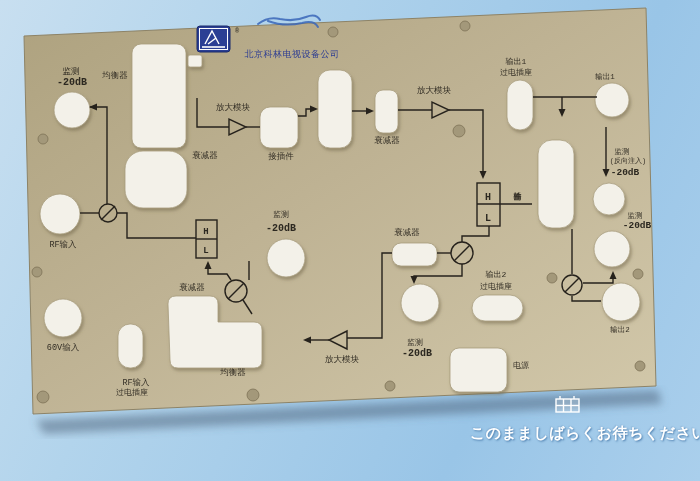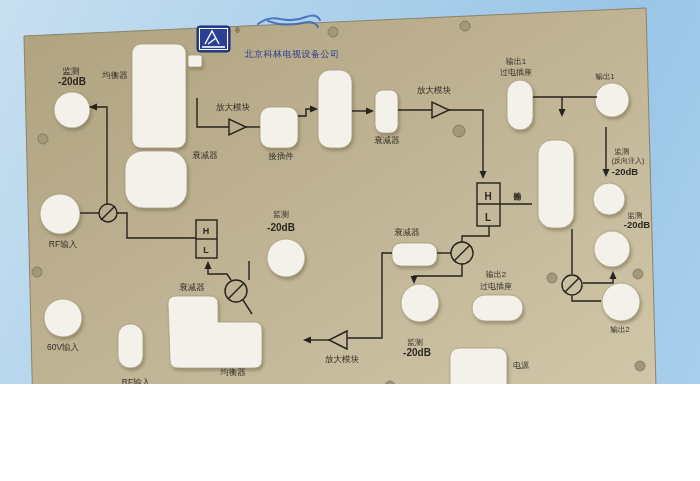--- a/index.html
+++ b/index.html
@@ -1,18 +1,18 @@
 <!DOCTYPE html>
 <html><head>
 <meta charset="utf-8">
 <style>
   html,body{margin:0;padding:0;}
-  .stage{position:relative;width:700px;height:384px;overflow:hidden;
+  .stage{position:relative;width:700px;height:481px;overflow:hidden;
          background:linear-gradient(115deg,#c8dff0 0%,#b2d4ec 30%,#99c5e7 72%,#aacfec 100%);
-         font-family:Liberation Sans, sans-serif;}
+         font-family:Liberation Mono, monospace;}
   .stage svg{position:absolute;left:0;top:0;}
   .caption{position:absolute;left:470px;top:424px;width:220px;
            color:#fff;font-size:15px;font-weight:bold;letter-spacing:.5px;
            text-shadow:1px 1px 2px rgba(70,120,170,.95), -1px -1px 1px rgba(120,160,200,.4);
            white-space:nowrap;}
   .lbl{fill:#332e25;}
   .lbl-db{fill:#2c2820;font-weight:bold;}
   .blue-txt{fill:#2c3c92;}
   .schem{stroke:#26221c;stroke-width:1.4;fill:none;}
   .ah{fill:#26221c;stroke:none;}

